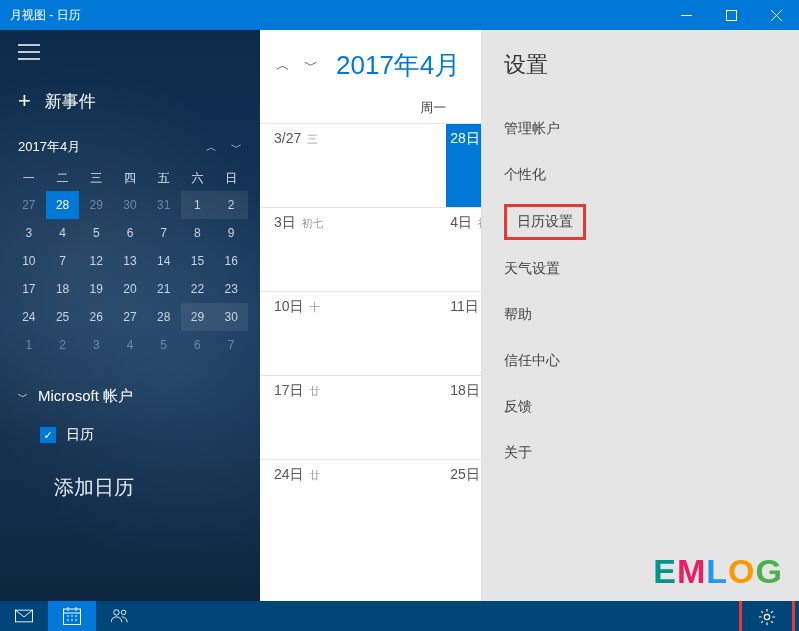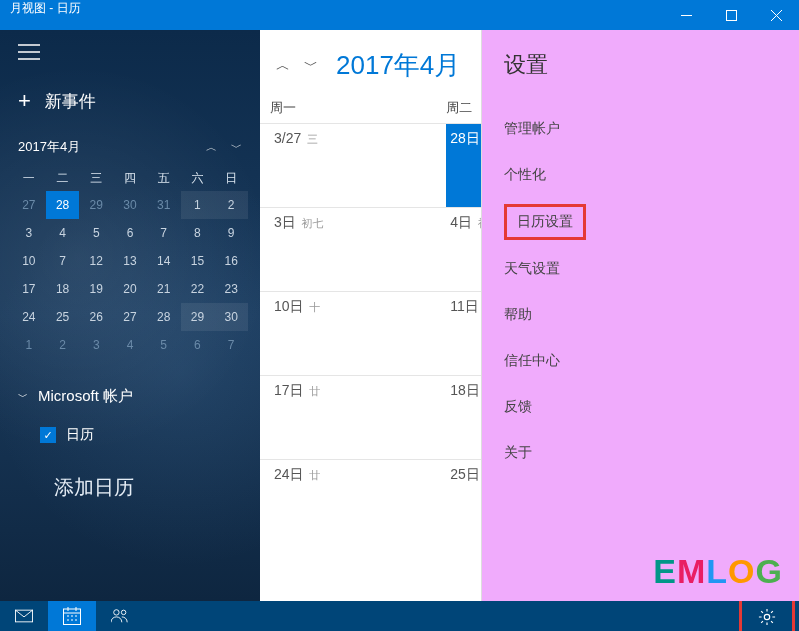--- a/index.html
+++ b/index.html
@@ -1,17 +1,17 @@
 <!DOCTYPE html>
 <html><head>
 <meta charset="utf-8">
 <style>
 *{margin:0;padding:0;box-sizing:border-box;font-family:"Microsoft YaHei","Segoe UI",sans-serif}
 body{width:799px;height:631px;overflow:hidden;background:#fff;position:relative}
-.titlebar{height:30px;background:#0078d7;display:flex;justify-content:space-between;color:#fff;font-size:12px}
+.titlebar{height:30px;background:#0078d7;display:flex;align-items:center;justify-content:space-between;color:#fff;font-size:12px}
 .titlebar .title{padding-left:10px}
 .title-controls{display:flex}
 .title-controls div{width:45px;height:30px;display:flex;align-items:center;justify-content:center;cursor:pointer}
 .title-controls svg{width:11px;height:11px}
 .app{display:flex;height:571px;position:relative}
 .sidebar{width:260px;background:linear-gradient(180deg,#0c2a4a 0%,#1a3a5c 50%,#0e2640 100%);color:#fff;position:relative;display:flex;flex-direction:column}
 .sidebar::before{content:"";position:absolute;inset:0;background:radial-gradient(circle at 30% 40%,rgba(255,255,255,0.08) 0%,transparent 50%),radial-gradient(circle at 70% 60%,rgba(100,150,200,0.15) 0%,transparent 50%);pointer-events:none}
 .sidebar>*{position:relative;z-index:1}
 .hamburger{padding:14px 18px;cursor:pointer}
 .hamburger svg{width:22px;height:16px}
@@ -32,29 +32,29 @@
 .acct-hdr{display:flex;align-items:center;gap:10px;font-size:15px;cursor:pointer;padding:6px 2px}
 .acct-hdr .chev{font-size:10px}
 .cal-item{display:flex;align-items:center;gap:10px;padding:14px 4px 4px 24px;font-size:14px}
 .cal-item .cb{width:16px;height:16px;background:#0078d7;display:flex;align-items:center;justify-content:center;color:#fff;font-size:11px}
 .add-cal{padding:26px 0 0 38px;font-size:20px;color:#e6eef6}
 .main{flex:1;background:#fff;min-width:0}
 .main-hdr{display:flex;align-items:center;gap:10px;padding:18px 0 10px 14px}
 .main-hdr .arr{width:18px;text-align:center;cursor:pointer;color:#555;font-size:14px}
 .main-hdr .mtitle{color:#0078d7;font-size:26px;font-weight:400;margin-left:6px}
 .day-hdrs{display:flex;padding-left:10px}
-.day-hdrs div{flex:1;text-align:left;font-size:13px;color:#444;padding:6px 0}
+.day-hdrs div{flex:1;text-align:right;font-size:13px;color:#444;padding:6px 0}
 .month-grid{}
 .wk{display:flex;border-top:1px solid #e5e5e5;height:84px;padding-left:10px}
 .wk .cell{flex:1;position:relative;padding:6px 4px;font-size:13px;color:#555}
 .wk .cell .d{font-size:14px}
 .wk .cell .lunar{font-size:11px;color:#999;margin-left:2px}
 .wk .cell.today{background:#0078d7;color:#fff}
 .wk .cell.today .lunar{color:#e0e0e0}
-.settings-panel{position:absolute;right:0;top:0;bottom:0;width:318px;background:#f0abfc;border-left:1px solid #ddd;padding:20px 22px;z-index:5}
+.settings-panel{position:absolute;right:0;top:0;bottom:0;width:318px;background:#e5e5e5;border-left:1px solid #ddd;padding:20px 22px;z-index:5}
 .settings-panel h2{font-size:22px;font-weight:400;color:#333;margin-bottom:26px}
 .settings-panel .opt{font-size:14px;color:#444;padding:14px 0;cursor:pointer}
 .settings-panel .opt.hl{border:3px solid #e53935;padding:6px 10px;display:inline-block;margin:6px 0}
 .bottombar{height:30px;background:#004578;display:flex;align-items:center;position:relative}
 .bottombar .btn{width:48px;height:30px;display:flex;align-items:center;justify-content:center;cursor:pointer;color:#fff}
 .bottombar .btn.active{background:#0078d7}
 .bottombar svg{width:18px;height:18px}
 .bottombar .gear-wrap{position:absolute;right:4px;top:-3px;border:3px solid #e53935;padding:1px}
 .emlog{position:absolute;right:16px;bottom:40px;font-size:34px;font-weight:700;letter-spacing:1px;z-index:10}
 .emlog span:nth-child(1){color:#009688}

